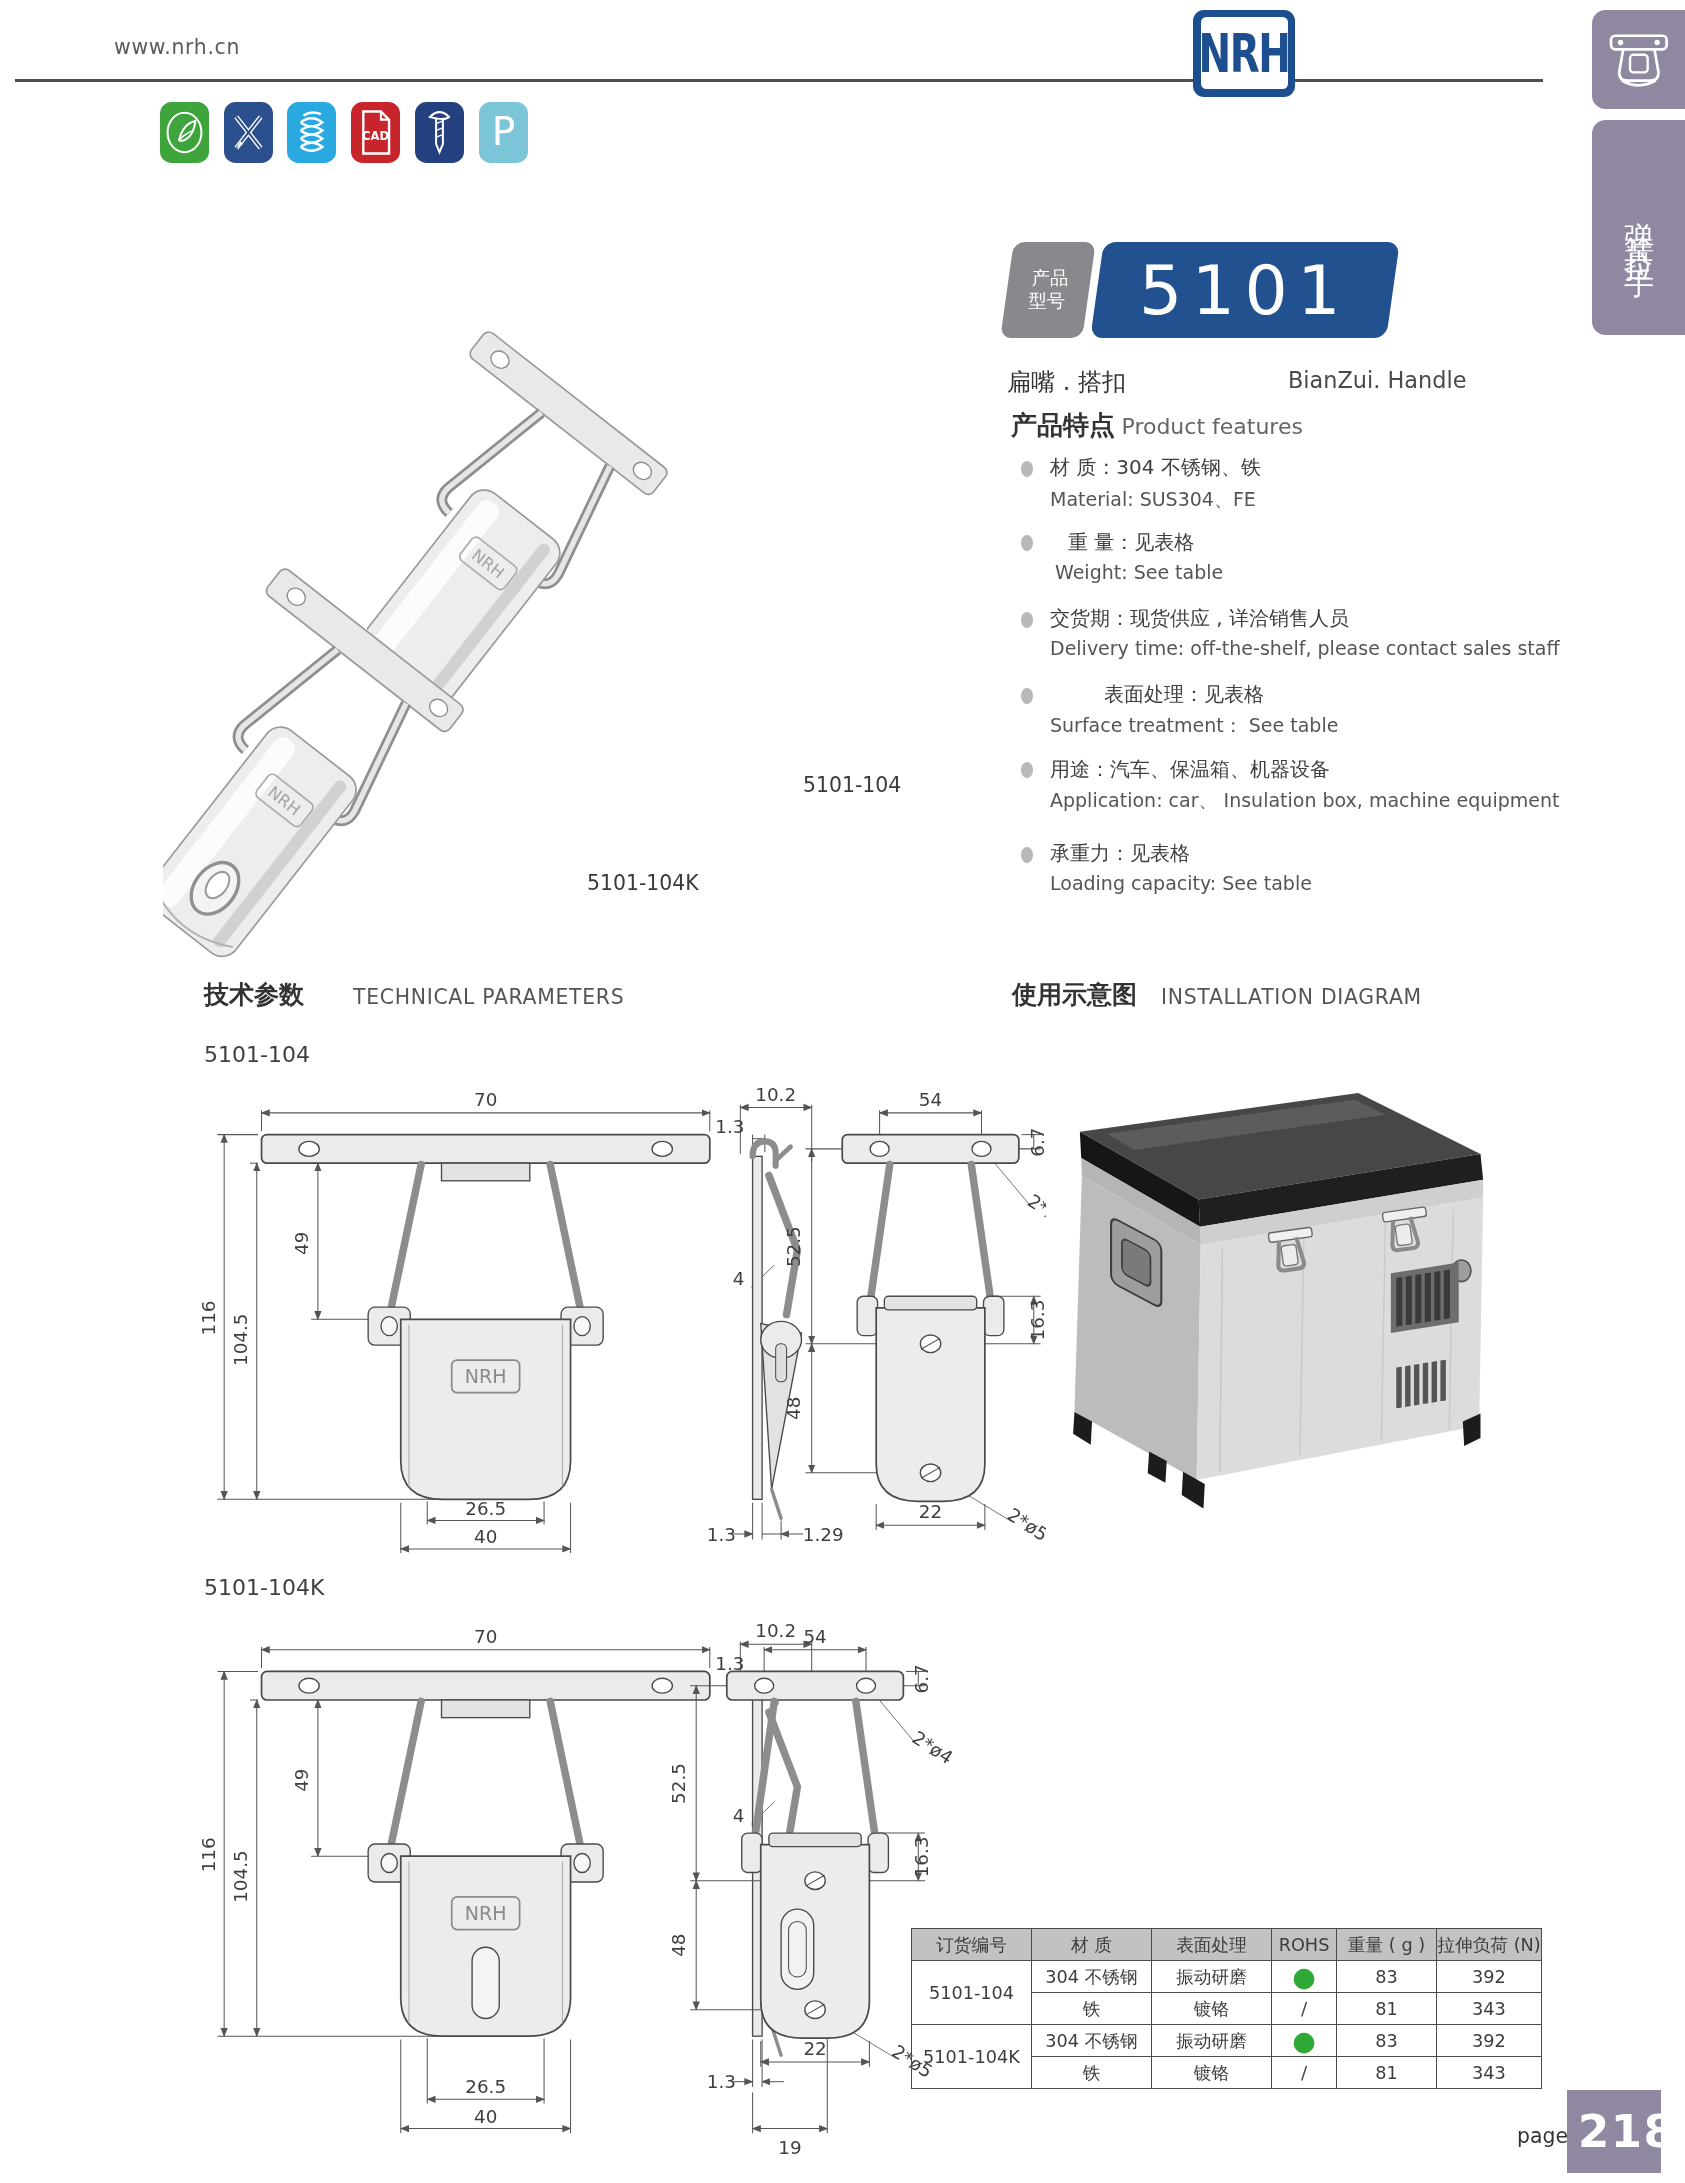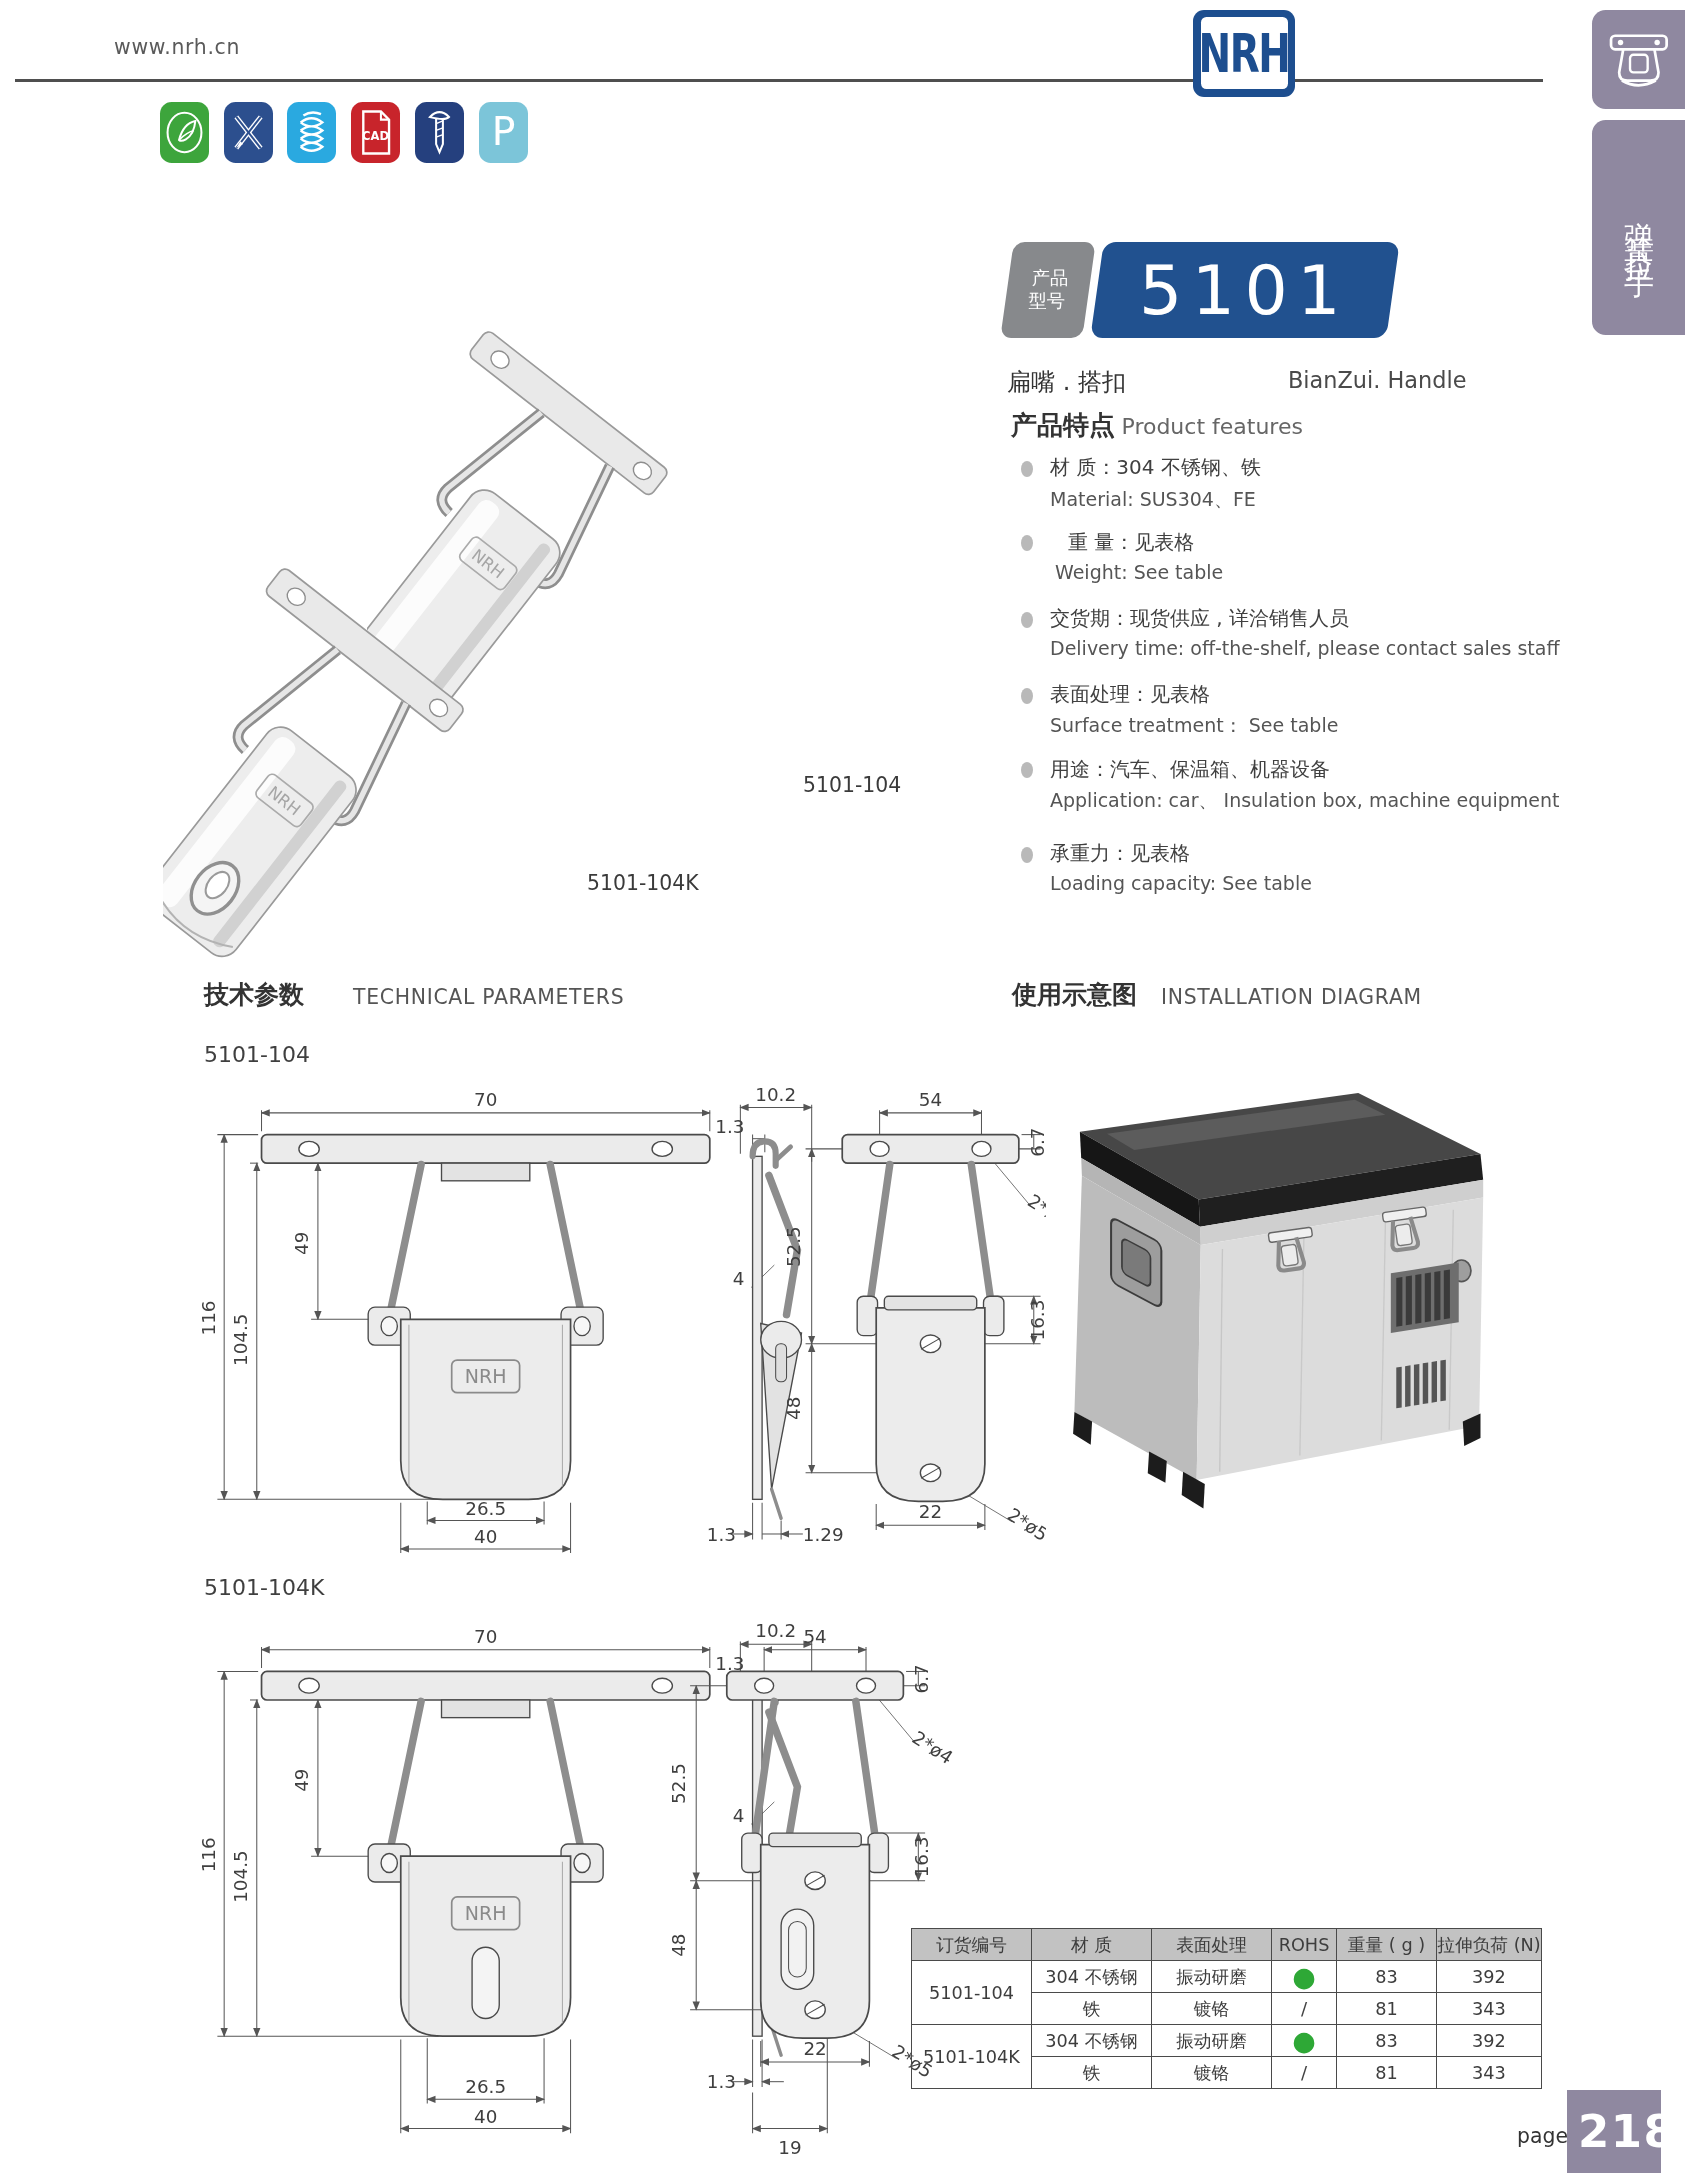--- a/index.html
+++ b/index.html
@@ -145,21 +145,21 @@
 
   <div class="abs bullet" style="left:1021px;top:535px;"></div>
   <div class="abs fcn" style="left:1068px;top:529px;">重  量：见表格</div>
   <div class="abs fen" style="left:1055px;top:561px;">Weight: See table</div>
 
   <div class="abs bullet" style="left:1021px;top:612px;"></div>
   <div class="abs fcn" style="left:1050px;top:605px;">交货期：现货供应 , 详洽销售人员</div>
   <div class="abs fen" style="left:1050px;top:637px;">Delivery time: off-the-shelf, please contact sales staff</div>
 
   <div class="abs bullet" style="left:1021px;top:688px;"></div>
-  <div class="abs fcn" style="left:1050px;top:681px;">表面处理：见表格</div>
+  <div class="abs fcn" style="left:1104px;top:681px;">表面处理：见表格</div>
   <div class="abs fen" style="left:1050px;top:713px;">Surface treatment：  See table</div>
 
   <div class="abs bullet" style="left:1021px;top:762px;"></div>
   <div class="abs fcn" style="left:1050px;top:756px;">用途：汽车、保温箱、机器设备</div>
   <div class="abs fen" style="left:1050px;top:788px;">Application: car、 Insulation box, machine equipment</div>
 
   <div class="abs bullet" style="left:1021px;top:847px;"></div>
   <div class="abs fcn" style="left:1050px;top:840px;">承重力：见表格</div>
   <div class="abs fen" style="left:1050px;top:872px;">Loading capacity: See table</div>
 

